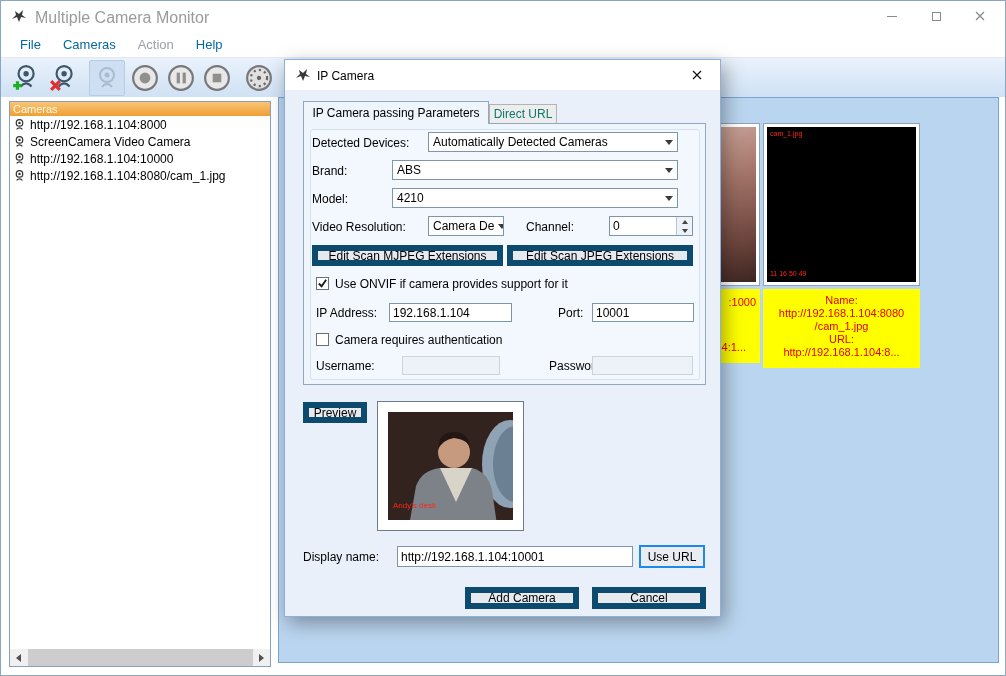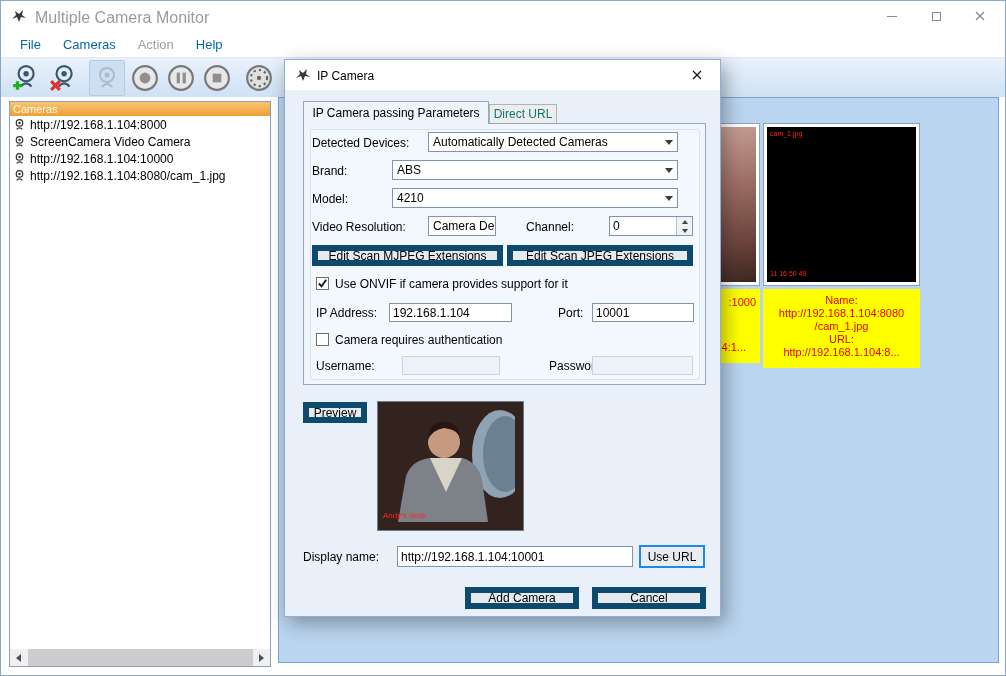--- a/index.html
+++ b/index.html
@@ -62,21 +62,21 @@
   .btn { position:absolute; background:#e6eaee; border:6px solid #0c4a6e; font-size:12px; display:flex; align-items:center; justify-content:center; z-index:4; font-family:inherit; }
   .btn.default-focus { border:2px solid #1e8ae8; background:#e9edf1; }
   .cb { position:absolute; width:13px; height:13px; background:#fff; border:1px solid #6e6e6e; display:flex; align-items:center; justify-content:center; z-index:4; }
   .spin { position:absolute; height:20px; background:#fff; border:1px solid #7d96ad; display:flex; z-index:4; }
   .spin input { border:none; outline:none; flex:1; font-size:12px; padding:0 3px; font-family:inherit; min-width:0; }
   .spin-btns { width:16px; border-left:1px solid #b9c6d2; display:flex; flex-direction:column; }
   .spin-btn { flex:1; display:flex; align-items:center; justify-content:center; background:#eef2f6; }
   .arr-up-sm { width:0; height:0; border-left:3px solid transparent; border-right:3px solid transparent; border-bottom:4px solid #444; }
   .arr-down-sm { width:0; height:0; border-left:3px solid transparent; border-right:3px solid transparent; border-top:4px solid #444; }
 
-  .preview-frame { position:absolute; left:92px; top:341px; width:147px; height:130px; background:#fff; border:1px solid #6d7c8a; padding:0; z-index:4; }
+  .preview-frame { position:absolute; left:92px; top:341px; width:147px; height:130px; background:#fff; border:1px solid #6d7c8a; padding:10px; z-index:4; }
   .preview-img { width:100%; height:100%; position:relative; overflow:hidden; background:#33231f; }
 </style>
 </head>
 <body>
 
 <div class="window">
 
   <div class="titlebar">
     <svg class="abs" style="left:10px;top:7px" width="16" height="16" viewBox="0 0 16 16">
       <path d="M1 11 L5 7 L4 3 L8 6 L12 2 L11 7 L15 10 L10 9 L8 14 L6 9 Z" fill="#3a3a3a"></path>
@@ -259,21 +259,21 @@
       <div class="combo-arrow"></div>
     </div>
 
     <span class="lbl" style="left:27px;top:132px">Model:</span>
     <div class="combo" style="left:107px;top:128px;width:286px">
       <span>4210</span>
       <div class="combo-arrow"></div>
     </div>
 
     <span class="lbl" style="left:27px;top:160px">Video Resolution:</span>
-    <div class="combo" style="left:143px;top:156px;width:68px">
+    <div class="combo" style="left:143px;top:156px;width:76px">
       <span>Camera De</span>
       <div class="combo-arrow"></div>
     </div>
     <span class="lbl" style="left:241px;top:160px">Channel:</span>
     <div class="spin" style="left:324px;top:156px;width:84px">
       <input type="text" value="0" style="">
       <div class="spin-btns">
         <div class="spin-btn">
             <div class="arr-up-sm"></div>
           </div>

